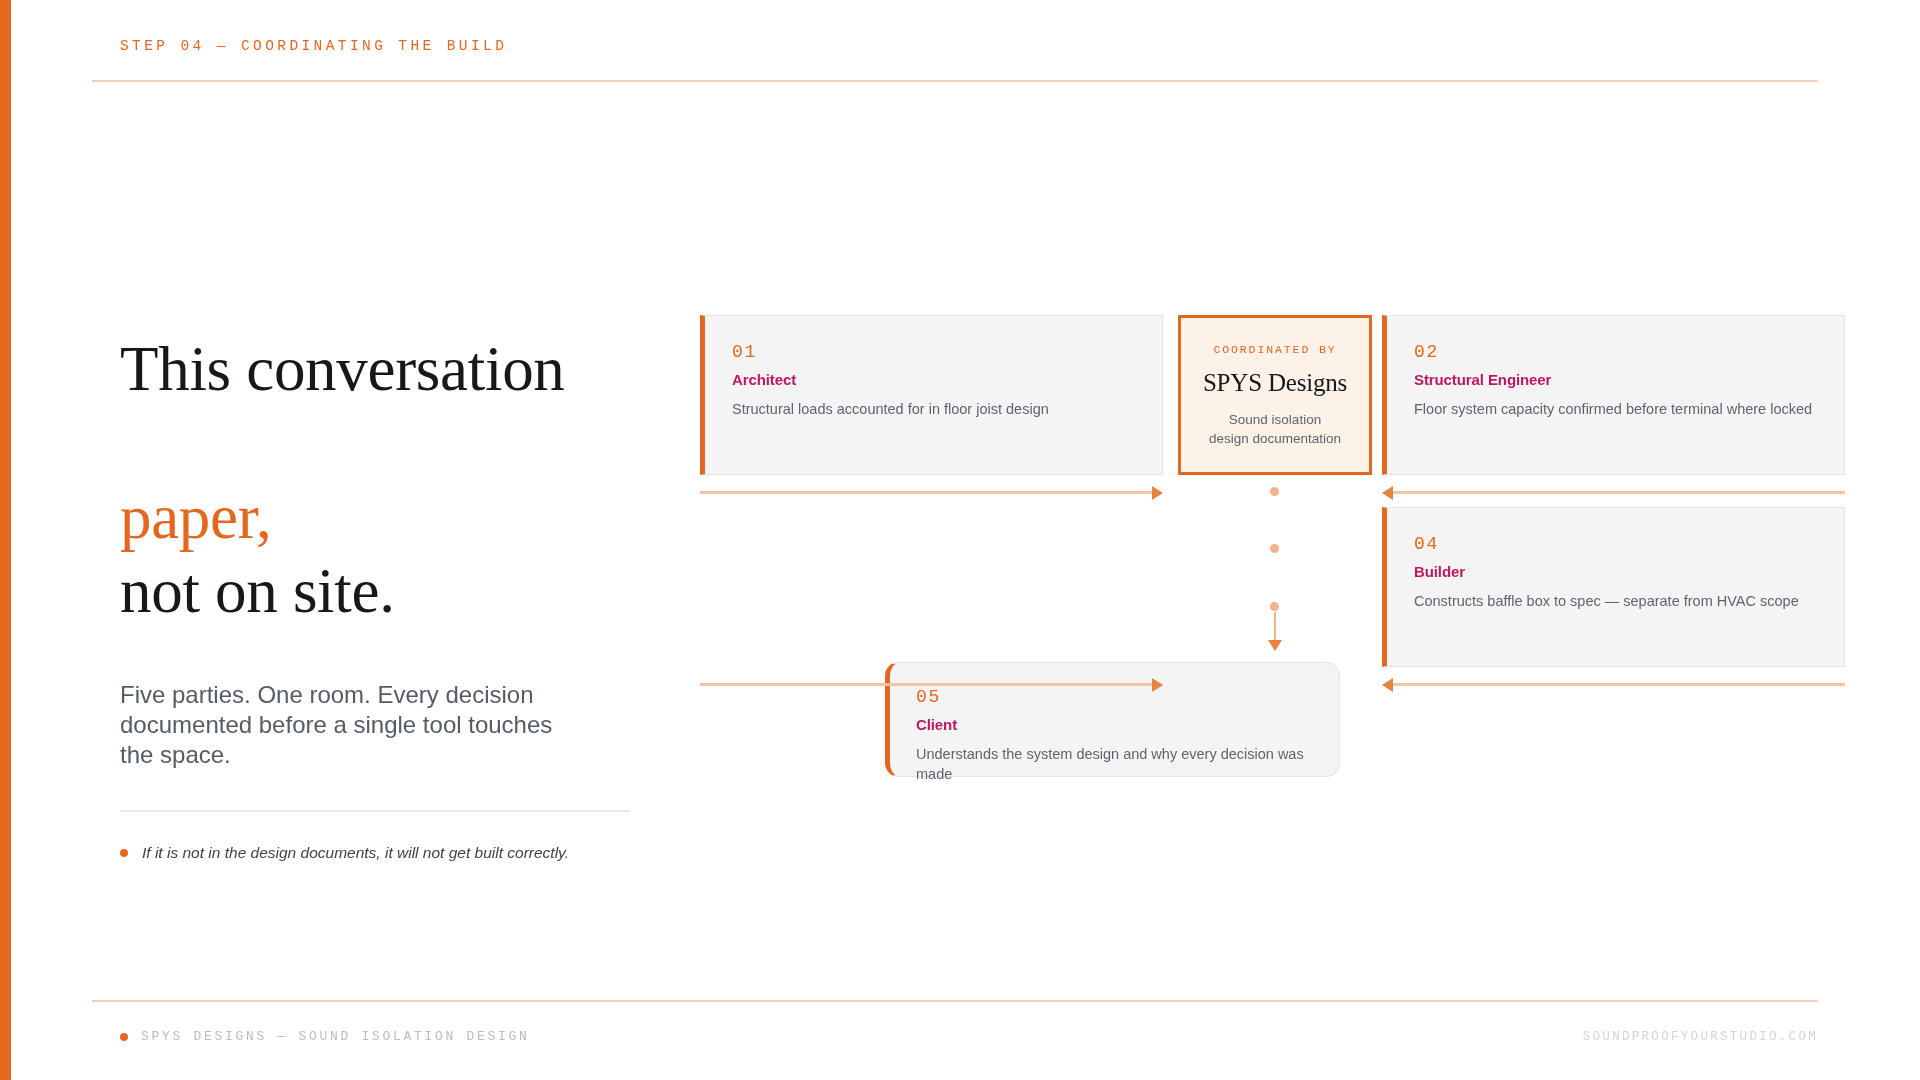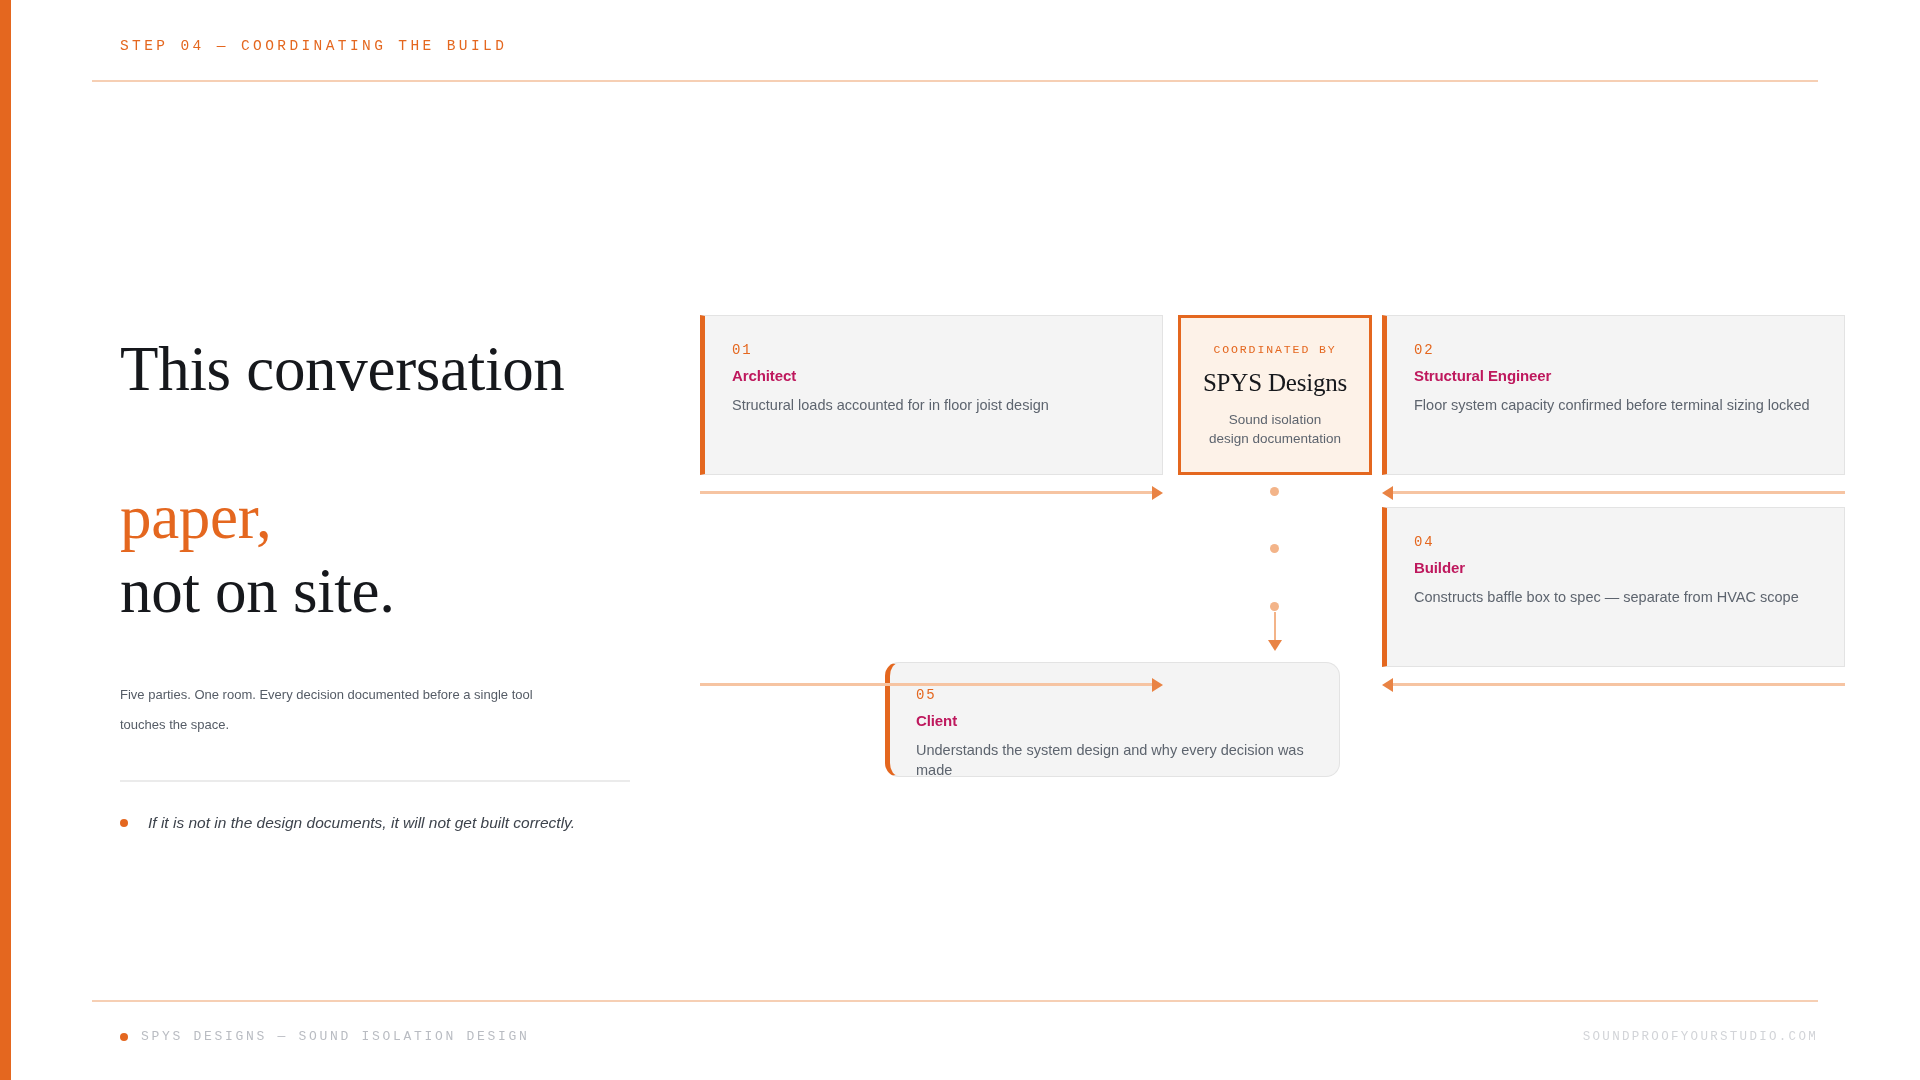--- a/index.html
+++ b/index.html
@@ -64,38 +64,38 @@
     font-size: 63px;
     line-height: 74px;
     color: #16181c;
     font-weight: 400;
     letter-spacing: -0.3px;
   }
   .headline .accent { color: #e4671f; }
 
   .lede {
     margin-top: 52px;
-    font-size: 13px;
+    font-size: 24px;
     line-height: 30px;
     color: #555c66;
     width: 440px;
   }
 
   .left-divider {
     margin-top: 40px;
     width: 510px;
     height: 2px;
     background: #ebebeb;
   }
 
   .note-row {
     margin-top: 30px;
     display: flex;
     align-items: flex-start;
-    gap: 20px;
+    gap: 14px;
   }
   .note-dot {
     width: 8px; height: 8px;
     border-radius: 50%;
     background: #e4671f;
     flex: 0 0 auto;
     margin-top: 7px;
   }
   .note-text {
     font-size: 15.5px;
@@ -115,21 +115,21 @@
 
   .card {
     position: absolute;
     background: #f4f4f4;
     border: 1px solid #e3e3e3;
     border-left: 5px solid #e4671f;
     padding: 26px 26px 26px 27px;
   }
   .card-num {
     font-family: "Liberation Mono", monospace;
-    font-size: 14px;
+    font-size: 18px;
     letter-spacing: 1.8px;
     color: #e4671f;
   }
   .card-title {
     margin-top: 9px;
     font-size: 15px;
     font-weight: bold;
     color: #be185d;
     letter-spacing: -0.1px;
   }
@@ -323,21 +323,21 @@
 
     <div class="card card-01">
       <div class="card-num">01</div>
       <div class="card-title">Architect</div>
       <div class="card-desc">Structural loads accounted for in floor joist design</div>
     </div>
 
     <div class="card card-02">
       <div class="card-num">02</div>
       <div class="card-title">Structural Engineer</div>
-      <div class="card-desc">Floor system capacity confirmed before terminal sizing locked</div>
+      <div class="card-desc">Floor system capacity confirmed before terminal where locked</div>
     </div>
 
 
     <div class="card card-04">
       <div class="card-num">04</div>
       <div class="card-title">Builder</div>
       <div class="card-desc">Constructs baffle box to spec — separate from HVAC scope</div>
     </div>
 
     <div class="card card-05">

